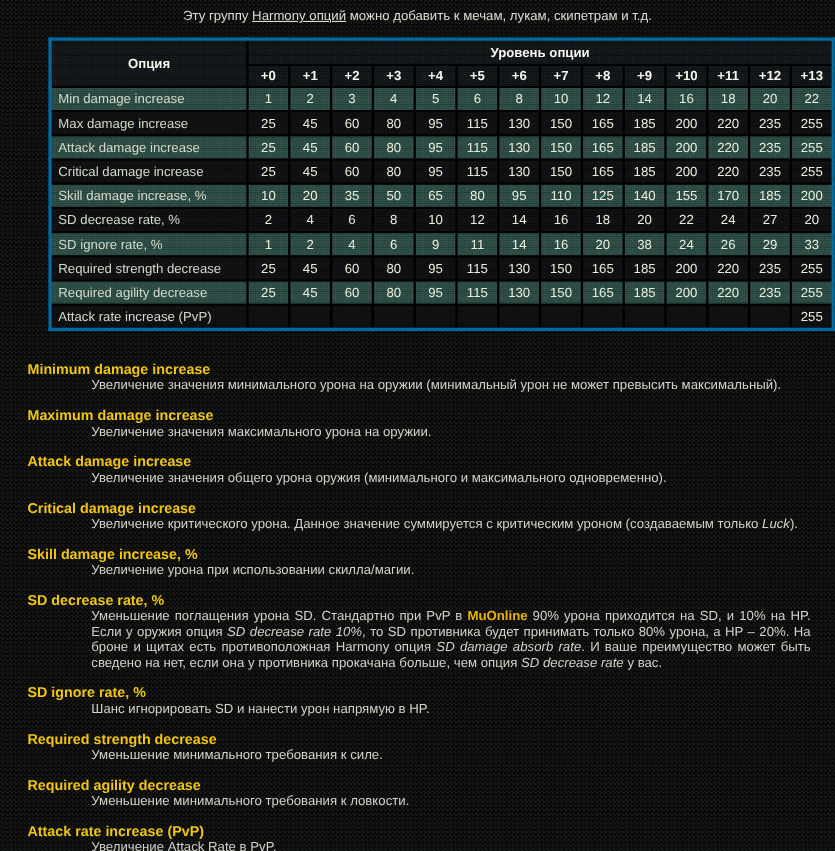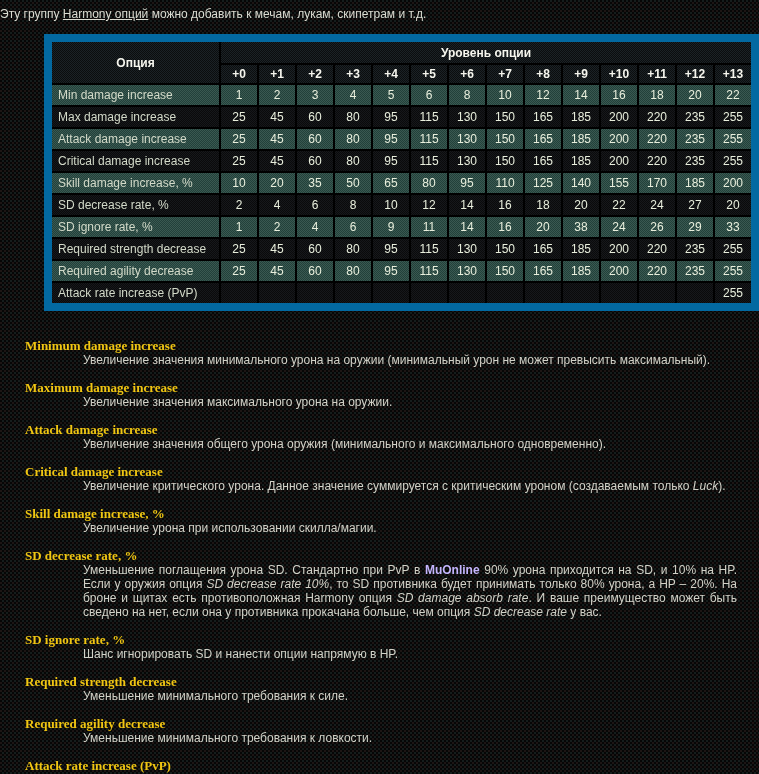--- a/index.html
+++ b/index.html
@@ -12,33 +12,33 @@
     overflow: hidden;
     font-family: "Liberation Sans", sans-serif;
     font-size: 12px;
     color: #d6d6cc;
     background-color: #070707;
     background-image: repeating-conic-gradient(#151d1c 0% 25%, #060606 25% 50%, #1d1514 50% 75%, #060606 75% 100%);
     background-size: 4px 4px;
   }
   .intro {
     padding-top: 7px;
-    text-align: left;
+    text-align: center;
     line-height: 15px;
     color: #dcdcd2;
   }
   .intro a {
     color: #dcdcd2;
     text-decoration: underline;
     cursor: pointer;
   }
   table.options-table {
     border-collapse: collapse;
     margin: 12px 0 0 44px;
-    border: 8px solid #0369a1;
+    border: 3px solid #0369a1;
   }
   .options-table th, .options-table td {
     border: 2px solid #000;
     font-size: 12px;
     line-height: 14px;
     white-space: nowrap;
   }
   .options-table thead th {
     color: #f6f6ee;
     font-weight: bold;
@@ -79,30 +79,29 @@
   }
   .desc-block {
     margin-bottom: 14px;
   }
   .desc-title {
     margin: 0 0 0 25px;
     font-size: 13px;
     font-weight: bold;
     color: #f0c612;
     line-height: 14px;
-    font-family: Liberation Serif, serif;
   }
   .desc-body {
     margin: 0 22px 0 63px;
     line-height: 14px;
     text-align: justify;
     color: #d2d2c8;
     padding-left: 20px;
   }
-  .desc-body b { color: #c4b5fd; }
+  .desc-body b { color: #eab308; }
 </style>
 </head>
 <body>
 
 <div class="intro">
   <span>Эту группу </span><a>Harmony опций</a><span> можно добавить к мечам, лукам, скипетрам и т.д.</span>
 </div>
 
 <table class="options-table">
   <thead>
@@ -321,21 +320,21 @@
     <div class="desc-block">
       <h3 class="desc-title">Skill damage increase, %</h3>
       <p class="desc-body"><span>Увеличение урона при использовании скилла/магии.</span></p>
     </div>
     <div class="desc-block">
       <h3 class="desc-title">SD decrease rate, %</h3>
       <p class="desc-body"><span>Уменьшение поглащения урона SD. Стандартно при PvP в </span><b>MuOnline</b><span> 90% урона приходится на SD, и 10% на HP. Если у оружия опция </span><i>SD decrease rate 10%</i><span>, то SD противника будет принимать только 80% урона, а HP – 20%. На броне и щитах есть противоположная Harmony опция </span><i>SD damage absorb rate</i><span>. И ваше преимущество может быть сведено на нет, если она у противника прокачана больше, чем опция </span><i>SD decrease rate</i><span> у вас.</span></p>
     </div>
     <div class="desc-block">
       <h3 class="desc-title">SD ignore rate, %</h3>
-      <p class="desc-body"><span>Шанс игнорировать SD и нанести опции напрямую в HP.</span></p>
+      <p class="desc-body"><span>Шанс игнорировать SD и нанести урон напрямую в HP.</span></p>
     </div>
     <div class="desc-block">
       <h3 class="desc-title">Required strength decrease</h3>
       <p class="desc-body"><span>Уменьшение минимального требования к силе.</span></p>
     </div>
     <div class="desc-block">
       <h3 class="desc-title">Required agility decrease</h3>
       <p class="desc-body"><span>Уменьшение минимального требования к ловкости.</span></p>
     </div>
     <div class="desc-block">

